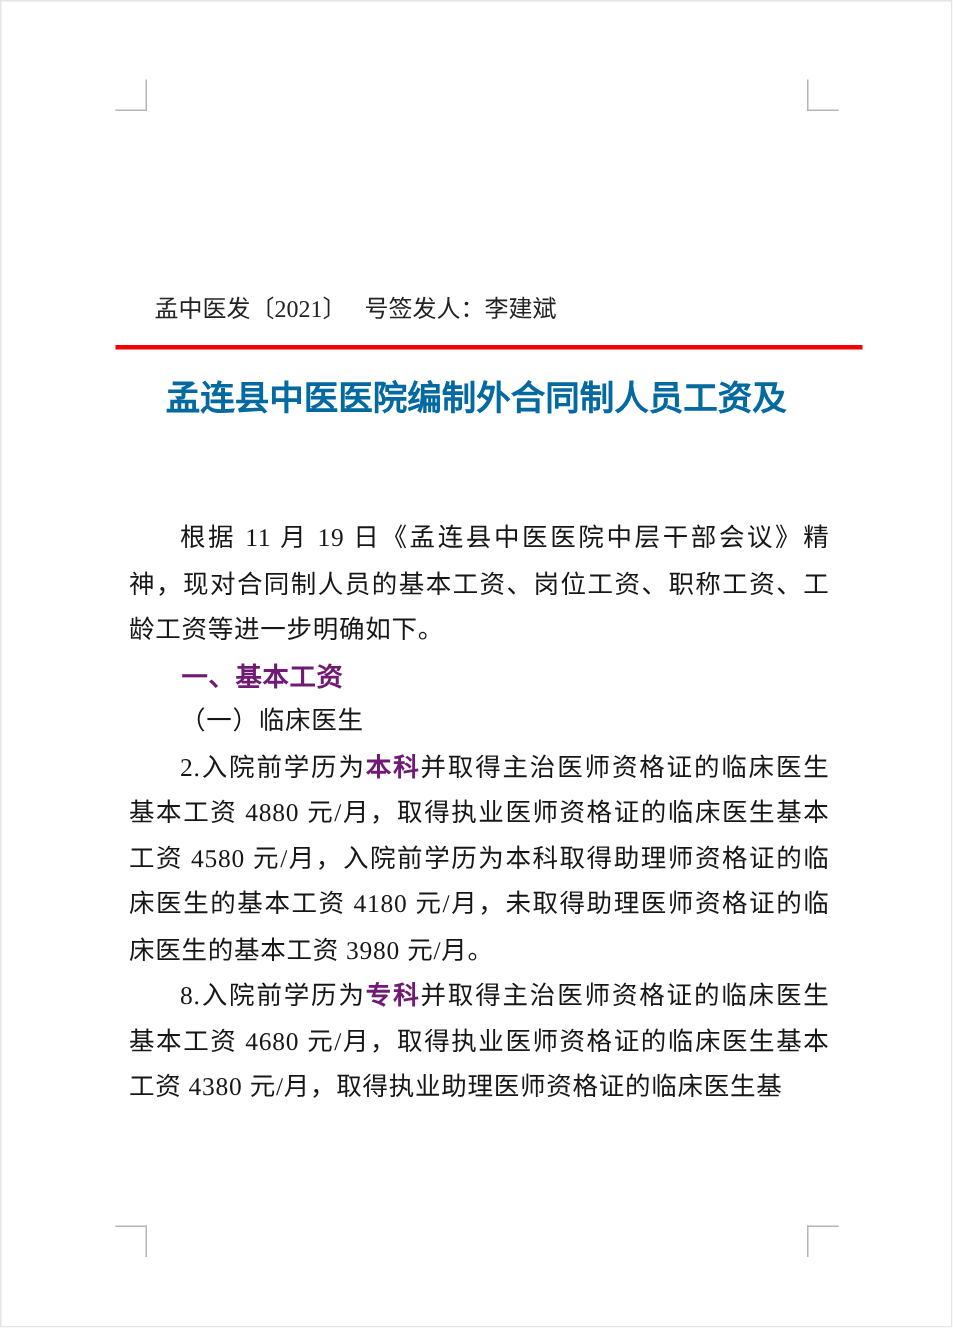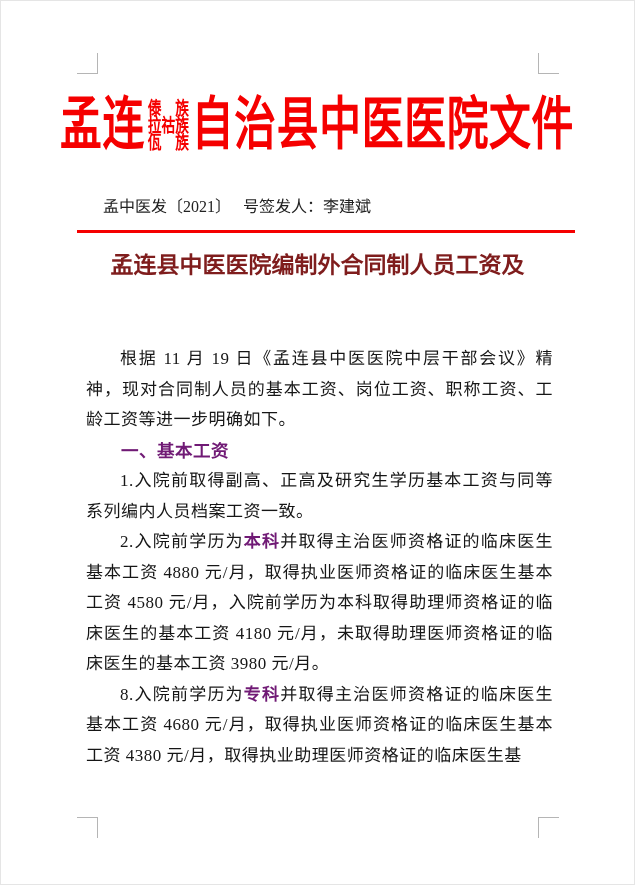--- a/index.html
+++ b/index.html
@@ -53,21 +53,21 @@
   
   .red-rule {
     position: absolute; top: 230px; left: 77px;
     width: 498px; height: 3px; background: #f50000;
   }
 
   
   .doc-title {
     position: absolute; top: 249px; left: 0; width: 635px;
     margin: 0; text-align: center;
-    font-size: 23px; line-height: 33px; font-weight: bold; color: #7f1d1d;
+    font-size: 23px; line-height: 33px; font-weight: bold; color: #0369a1;
     font-family: "Liberation Serif", serif;
   }
   .doc-title span { display: block; }
 
   
   .body-block {
     position: absolute; top: 344px; left: 86px; width: 467px;
     font-size: 17px; line-height: 30.5px; letter-spacing: 0.5px;
     text-align: justify; color: #161616;
   }
@@ -82,44 +82,33 @@
 </head>
 <body>
 
 <div class="page">
 
   <div class="mark tl"></div>
   <div class="mark tr"></div>
   <div class="mark bl"></div>
   <div class="mark br"></div>
 
-  <div class="masthead">
-    <div class="masthead-inner">
-      <span class="mast-big">孟连</span>
-      <span class="ethnic-stack">
-        <span>傣　族</span>
-        <span>拉祜族</span>
-        <span>佤　族</span>
-      </span>
-      <span class="mast-big">自治县中医医院文件</span>
-    </div>
-  </div>
 
   <div class="docnum-row">
     <span>孟中医发〔2021〕　 号</span>
     <span>签发人：李建斌</span>
   </div>
 
   <div class="red-rule"></div>
 
   <h1 class="doc-title">
     <span>孟连县中医医院编制外合同制人员工资及</span>
   </h1>
 
   <div class="body-block">
     <p>根据 11 月 19 日《孟连县中医医院中层干部会议》精神，现对合同制人员的基本工资、岗位工资、职称工资、工龄工资等进一步明确如下。</p>
     <p class="sec-heading">一、基本工资</p>
-    <p>1.入院前取得副高、正高及研究生学历基本工资与同等系列编内人员档案工资一致。</p>
+    <p class="sub-heading">（一）临床医生</p>
     <p><span>2.入院前学历为</span><span class="em-bold">本科</span><span>并取得主治医师资格证的临床医生基本工资 4880 元/月，取得执业医师资格证的临床医生基本工资 4580 元/月，入院前学历为本科取得助理师资格证的临床医生的基本工资 4180 元/月，未取得助理医师资格证的临床医生的基本工资 3980 元/月。</span></p>
     <p><span>8.入院前学历为</span><span class="em-bold">专科</span><span>并取得主治医师资格证的临床医生基本工资 4680 元/月，取得执业医师资格证的临床医生基本工资 4380 元/月，取得执业助理医师资格证的临床医生基</span></p>
   </div>
 
 </div>
 
 </body></html>

